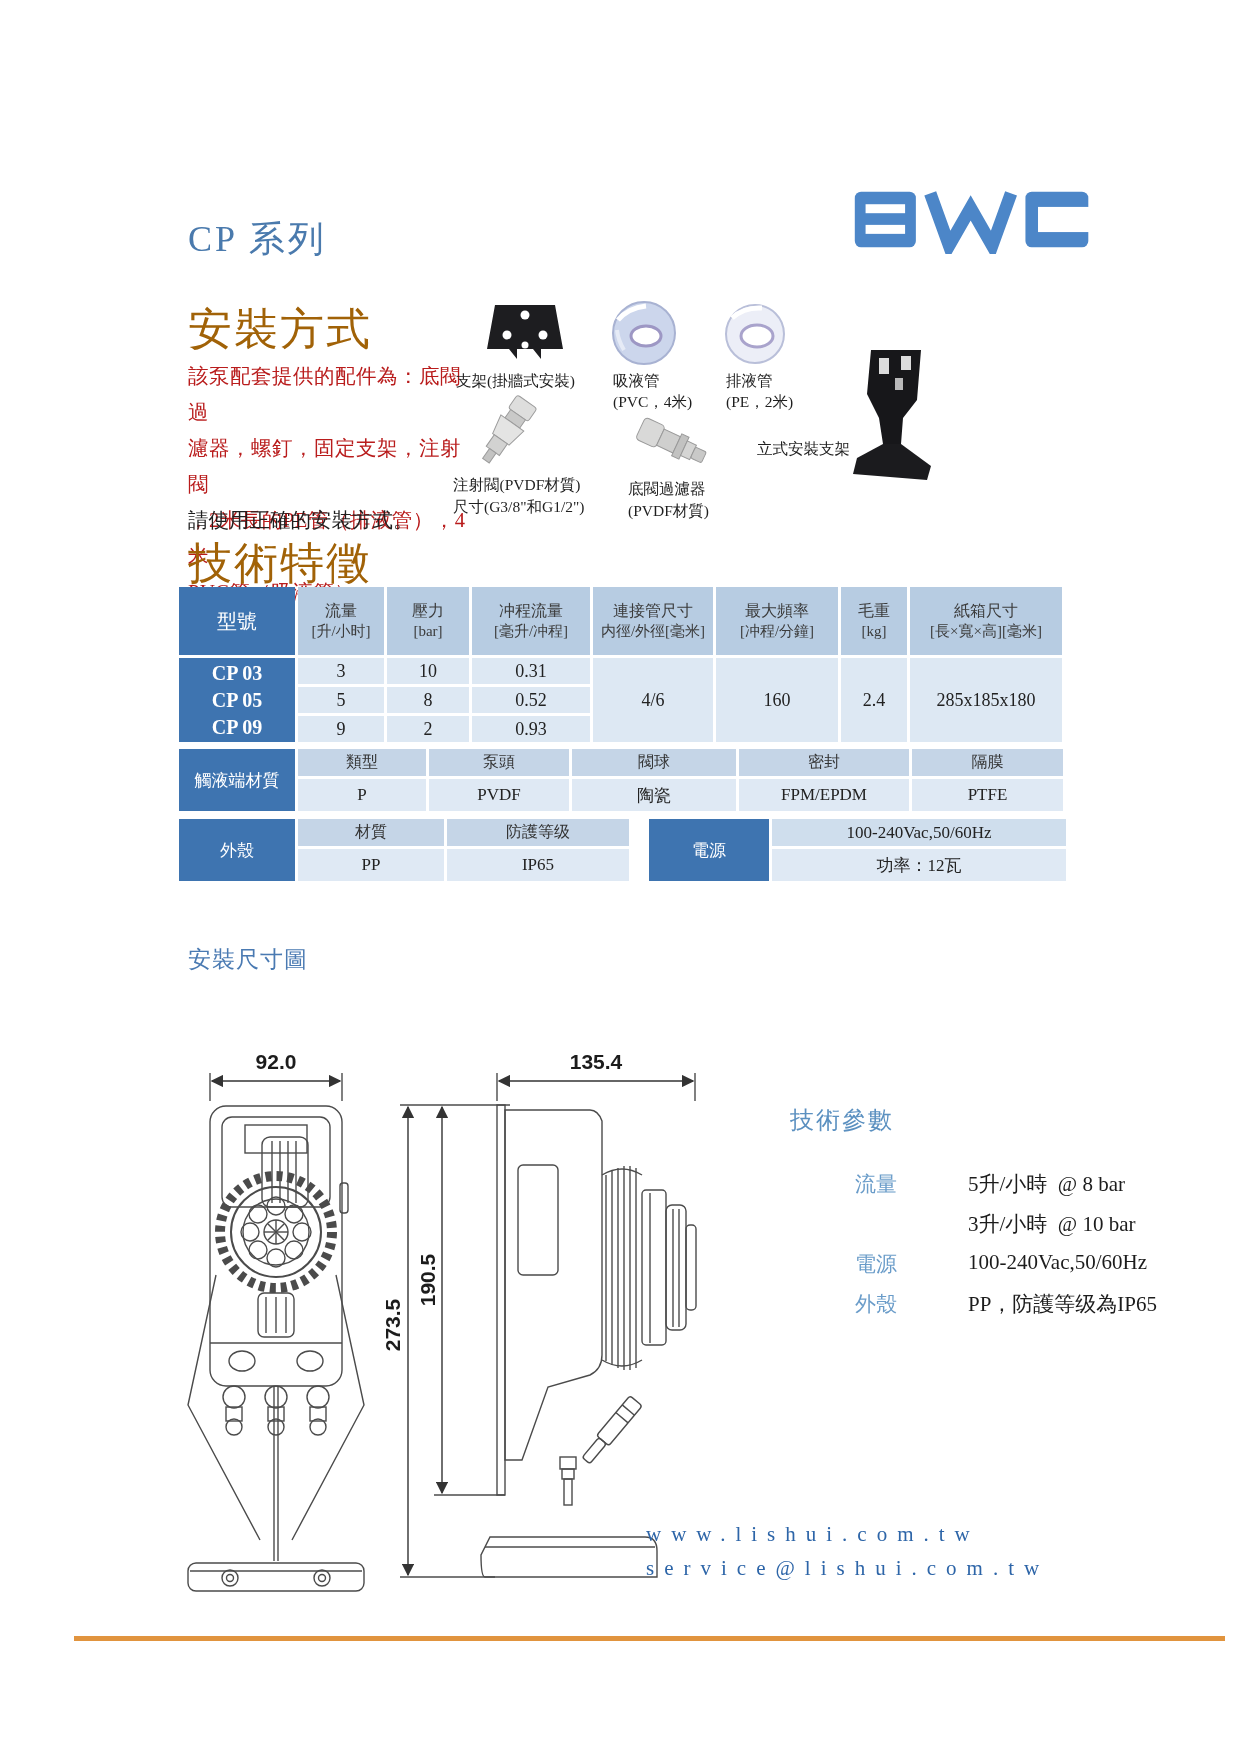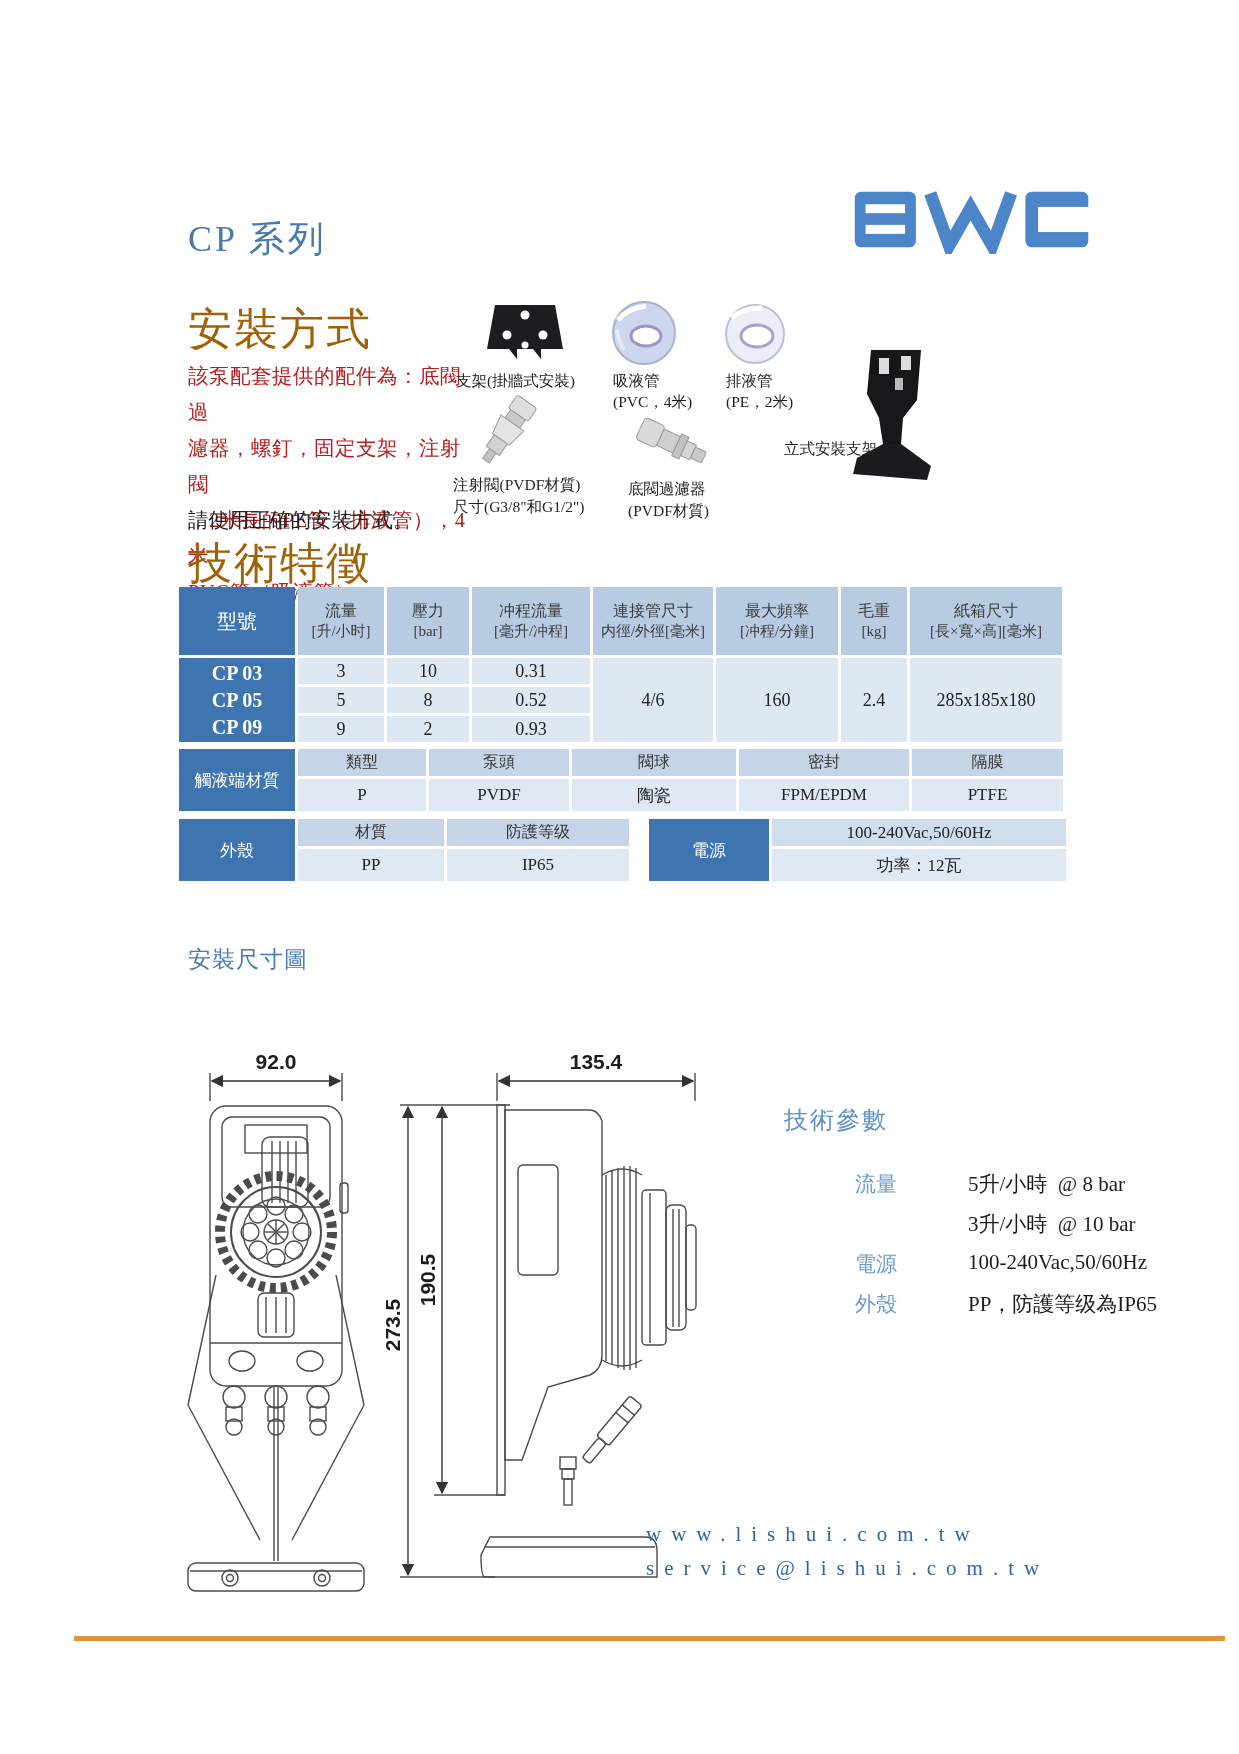--- a/index.html
+++ b/index.html
@@ -113,21 +113,21 @@
   <div class="abs acc-label" style="left:628px;top:478px;">底閥過濾器</div>
   <div class="abs acc-label" style="left:628px;top:500px;">(PVDF材質)</div>
 
   <svg class="abs" style="left:843px;top:348px;" width="100" height="138" viewBox="0 0 100 138">
     <polygon points="28,2 78,2 74,52 60,70 58,96 40,96 36,70 24,46" fill="#17171a"></polygon>
     <rect x="36" y="10" width="10" height="16" fill="#ffffff" opacity="0.85"></rect>
     <rect x="58" y="8" width="10" height="14" fill="#ffffff" opacity="0.85"></rect>
     <rect x="52" y="30" width="8" height="12" fill="#ffffff" opacity="0.7"></rect>
     <polygon points="40,96 58,96 88,118 84,132 10,126 14,110" fill="#1b1b1e"></polygon>
   </svg>
-  <div class="abs acc-label" style="left:757px;top:438px;margin-left:27px;">立式安裝支架</div>
+  <div class="abs acc-label" style="left:757px;top:438px;">立式安裝支架</div>
 
   <div class="abs h1" style="left:188px;top:534px;">技術特徵</div>
 
   <table class="abs" style="left:176px;top:584px;">
     <colgroup>
       <col style="width:116px">
         <col style="width:86px">
         <col style="width:82px">
         <col style="width:118px">
       <col style="width:120px">
@@ -364,21 +364,21 @@
       </g>
     </g>
 
     <text x="126" y="44" text-anchor="middle" class="dim">92.0</text>
     <text x="446" y="44" text-anchor="middle" class="dim">135.4</text>
     <text transform="translate(250,300) rotate(-90)" text-anchor="middle" class="dim">273.5</text>
     <text transform="translate(285,255) rotate(-90)" text-anchor="middle" class="dim">190.5</text>
   </svg>
 
   <div class="abs" style="left:780px;top:1104px;width:440px;">
-    <div class="params-title" style="margin-left:4px;">技術參數</div>
+    <div class="params-title" style="margin-left:10px;">技術參數</div>
     <div style="height:34px;"></div>
     <div class="p-row">
       <span class="p-label">流量</span>
       <span class="p-value">5升/小時  @ 8 bar</span>
     </div>
     <div class="p-row">
       <span class="p-label"></span>
       <span class="p-value">3升/小時  @ 10 bar</span>
     </div>
     <div class="p-row">

